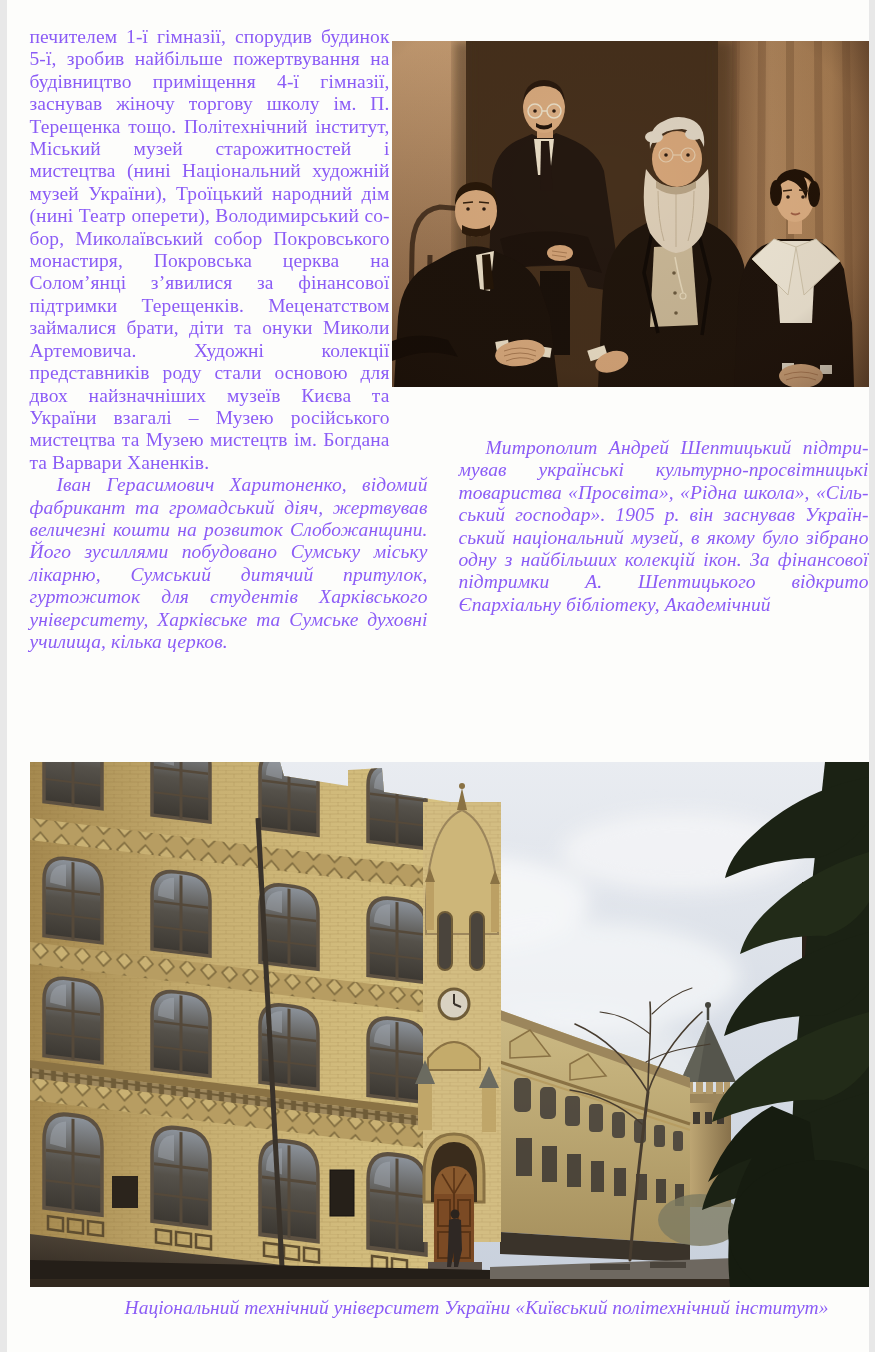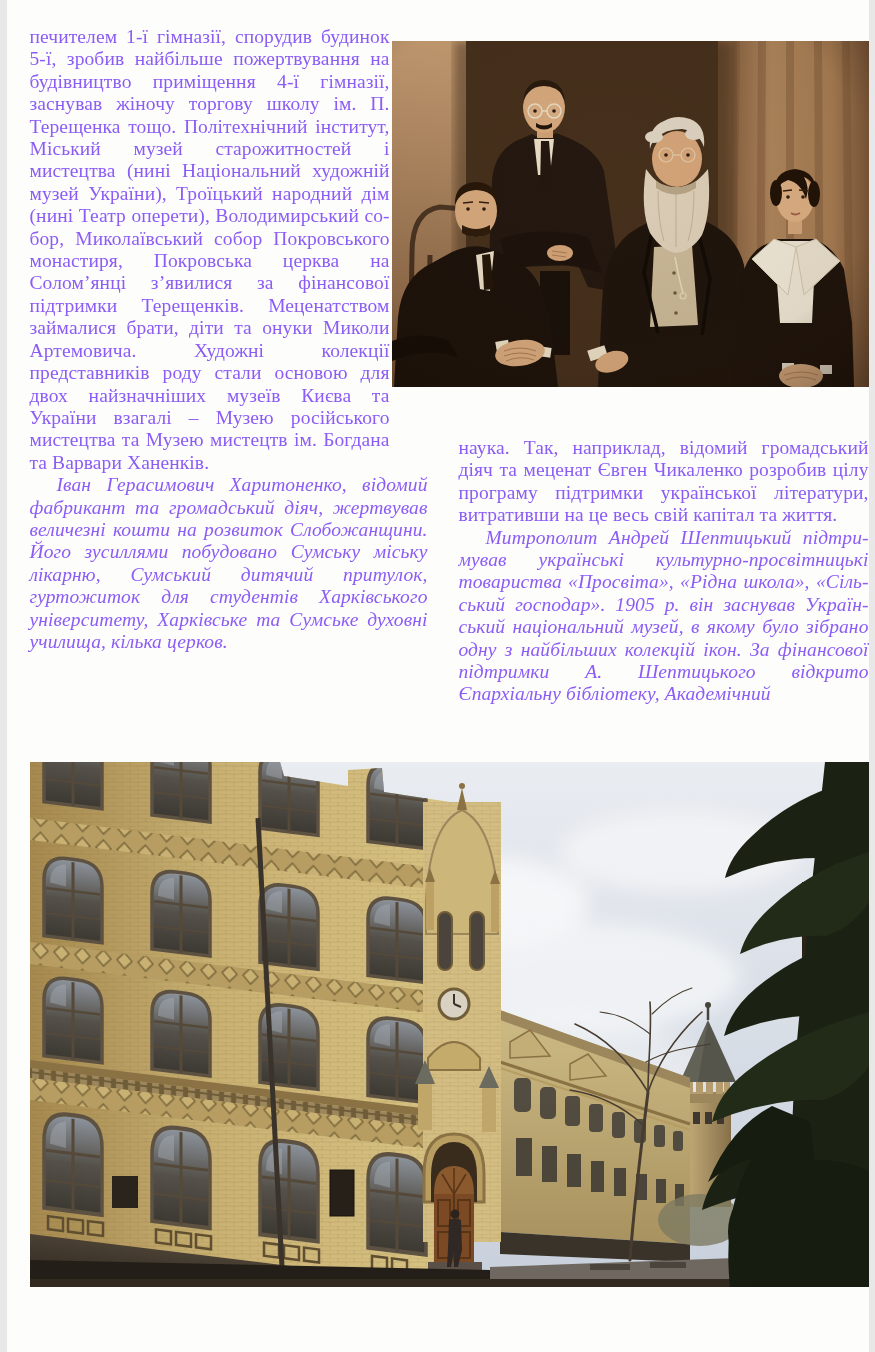--- a/index.html
+++ b/index.html
@@ -186,21 +186,20 @@
             <path d="M394,339 Q409,333 424,339"></path>
           </g>
       </g>
 
       <path d="M0,346 L0,300 Q26,290 56,299 L66,316 Q34,306 6,318 L0,320 Z" fill="#150d07"></path>
       <rect x="0" y="0" width="477" height="346" fill="url(#vigG)"></rect>
     </svg>
   </figure>
 
   <div class="col col-right">
-    <p class="para">наука. Так, наприклад, відомий громадський діяч та меценат Євген Чикаленко розробив цілу програму підтримки української літера­тури, витративши на це весь свій капітал та життя.</p>
     <p class="para indent">Митрополит Андрей Шептицький підтри­мував українські культурно-просвітницькі товариства «Просвіта», «Рідна школа», «Сіль­ський господар». 1905 р. він заснував Україн­ський національний музей, в якому було зі­брано одну з найбільших колекцій ікон. За фінансової підтримки А. Шептицького від­крито Єпархіальну бібліотеку, Академічний</p>
   </div>
 
   <figure class="building-photo">
     <svg viewBox="0 0 839 525" width="839" height="525">
       <defs>
         <linearGradient id="skyG" x1="0" y1="0" x2="0" y2="1">
           <stop offset="0" stop-color="#e9ecf1"></stop>
             <stop offset="1" stop-color="#c8d0dc"></stop>
         </linearGradient>
@@ -438,14 +437,15 @@
         <path d="M839,15 Q770,28 722,74 Q700,94 695,116 Q740,96 788,96 Q820,86 839,58 Z" fill="#1b2214"></path>
         <path d="M839,90 Q780,108 740,146 Q716,168 710,192 Q752,172 796,174 Q824,164 839,140 Z" fill="#222b18"></path>
         <path d="M839,170 Q772,188 726,226 Q700,248 694,274 Q744,252 792,254 Q822,244 839,220 Z" fill="#1b2214"></path>
         <path d="M839,250 Q766,270 716,310 Q688,332 682,360 Q740,336 794,338 Q822,328 839,304 Z" fill="#222b18"></path>
         <path d="M839,330 Q760,352 706,394 Q678,418 672,448 Q736,422 796,424 Q822,414 839,390 Z" fill="#1b2214"></path>
         <path d="M700,525 Q692,448 722,396 Q698,404 678,420 Q700,366 742,344 L780,360 L800,525 Z" fill="#161c10"></path>
         <ellipse cx="790" cy="470" rx="92" ry="72" fill="#161c10"></ellipse>
       </g>
     </svg>
   </figure>
+  <div class="building-caption">Національний технічний університет України «Київський політехнічний інститут»</div>
 
 </div>
 
 </body></html>

